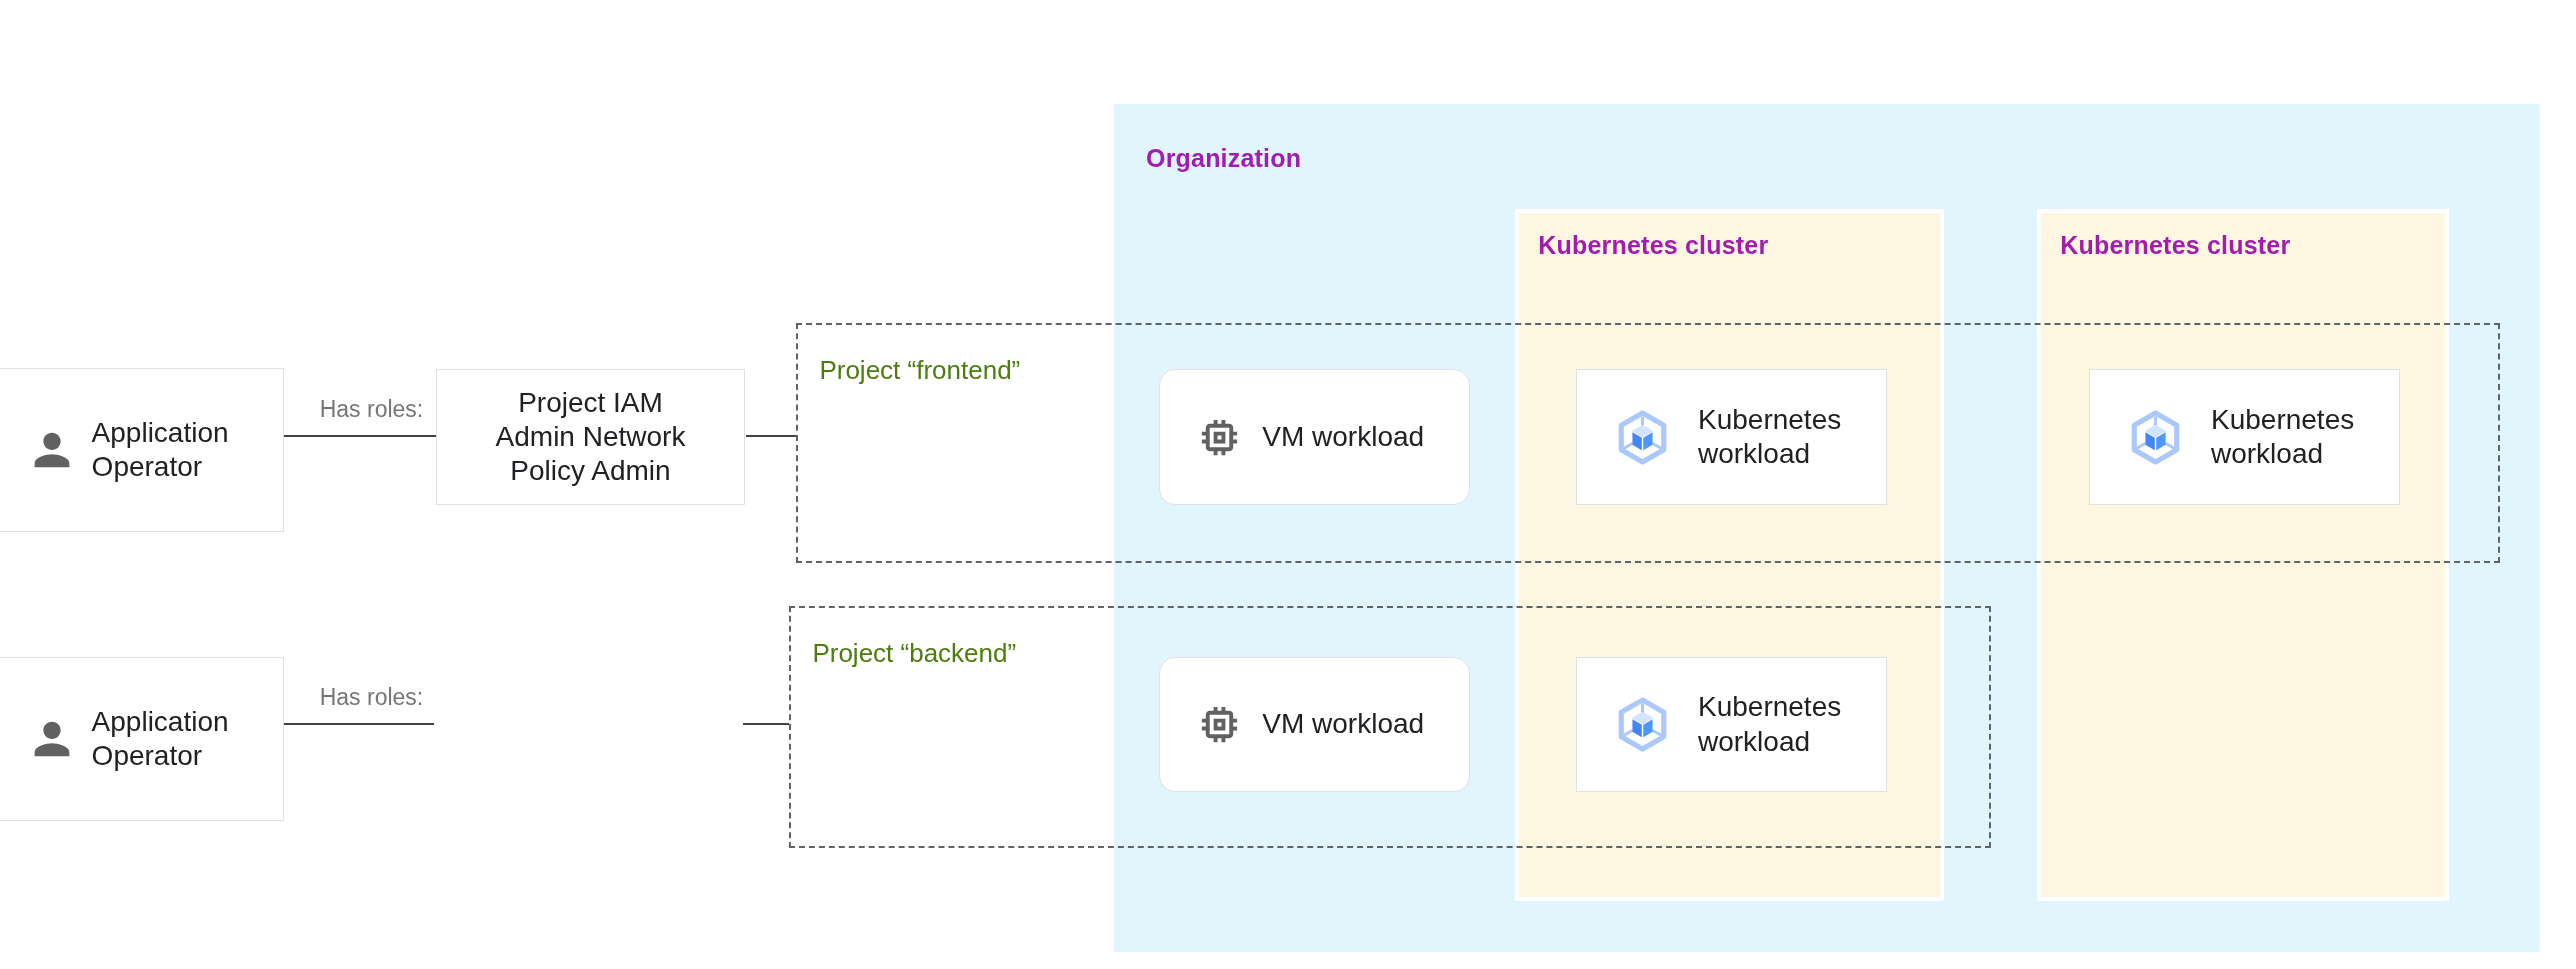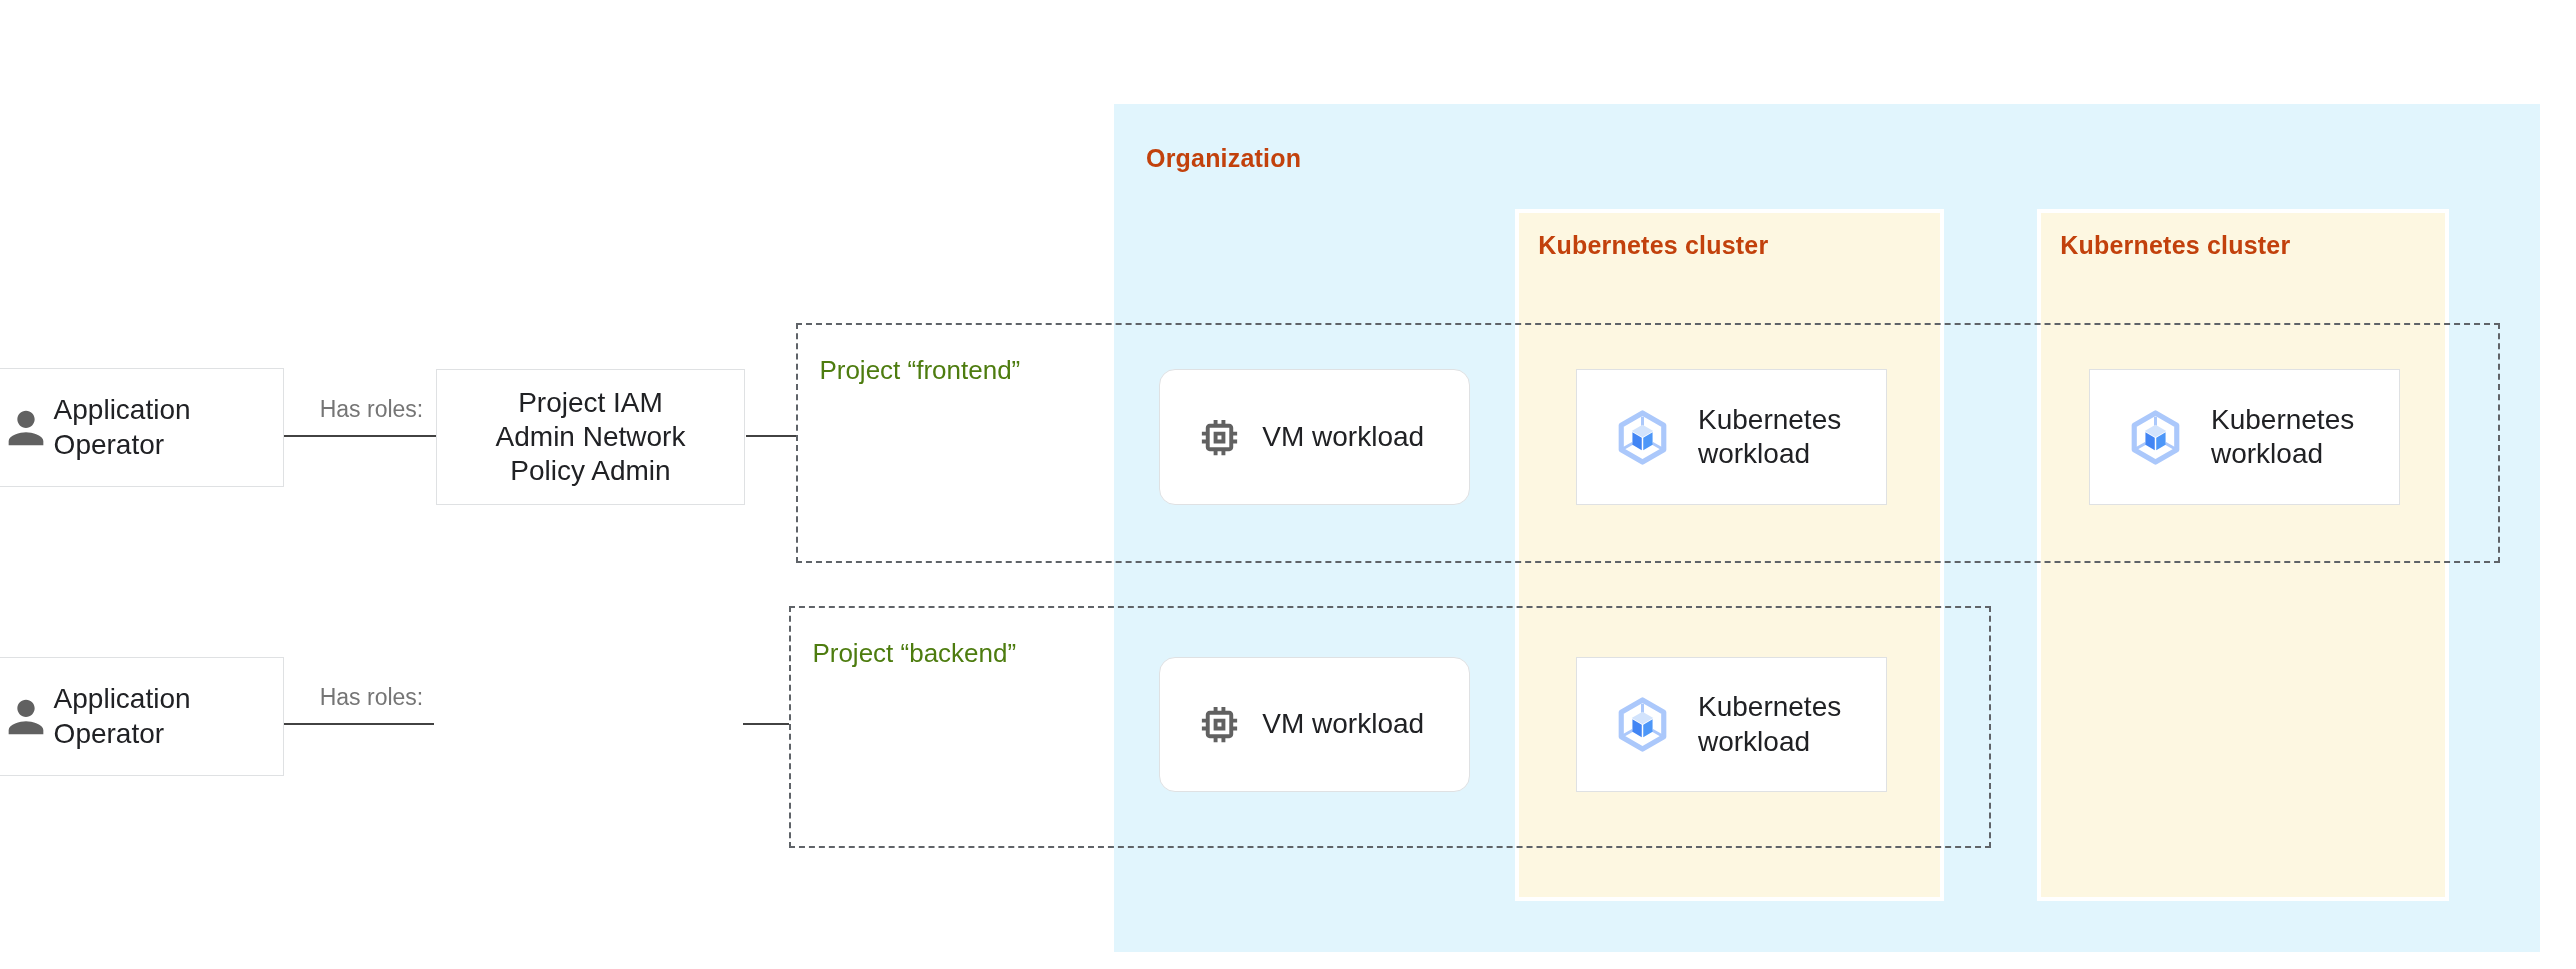--- a/index.html
+++ b/index.html
@@ -2,21 +2,21 @@
 <html style="font-size:11px"><head>
 <meta charset="utf-8">
 <style>
   html,body{margin:0;padding:0;background:#ffffff;}
   body{width:2576px;height:970px;overflow:hidden;
        font-family:"Liberation Sans","DejaVu Sans",sans-serif;}
   .canvas{position:relative;width:2576px;height:970px;background:#ffffff;}
 
   
   .org-zone{position:absolute;left:1114px;top:104px;width:1426px;height:848px;background:#e1f5fd;}
-  .zone-label{position:absolute;font-size:25px;font-weight:700;color:#c2410c;letter-spacing:0.2px;}
+  .zone-label{position:absolute;font-size:25px;font-weight:700;color:#a21caf;letter-spacing:0.2px;}
   .org-zone .zone-label{left:32px;top:40px;}
   .cluster-zone{position:absolute;background:#fdf7e1;outline:4.8px solid #ffffff;}
   .cluster-1{left:1519px;top:213px;width:421px;height:684px;}
   .cluster-2{left:2041px;top:213px;width:404px;height:684px;}
   .cluster-zone .zone-label{left:19.3px;top:18px;}
 
   
   .dashed-box{position:absolute;border:2.1px dashed #5f6368;background:transparent;}
   .project-frontend{left:796px;top:323px;width:1700px;height:236px;}
   .project-backend{left:789px;top:606px;width:1198px;height:238px;}
@@ -31,21 +31,21 @@
 
   .has-roles{position:absolute;width:153px;text-align:center;font-size:23px;color:#757575;margin-left:12px;}
   .has-roles-1{left:283px;top:396px;}
   .has-roles-2{left:283px;top:684px;}
 
   
   .node{position:absolute;background:#ffffff;border:1.4px solid #dfe1e3;box-sizing:border-box;
         display:flex;align-items:center;color:#202124;}
   .node .txt{font-size:28px;line-height:1.22;color:#202124;}
 
-  .actor-box{left:-1.4px;width:285px;height:119px;gap:2px;}
+  .actor-box{left:-1.4px;width:285px;height:164px;padding-left:26px;gap:14px;}
   .actor-1{top:368px;}
   .actor-2{top:657px;}
 
   .role-box{justify-content:center;text-align:center;}
   .role-1{left:436px;top:369px;width:309px;height:136px;}
   .role-2{left:434px;top:658px;width:309px;height:136px;}
   .multiline{white-space:pre-line;}
 
   .workload{padding-left:36px;}
   .workload.vm{gap:19.3px;border-radius:16px;}

